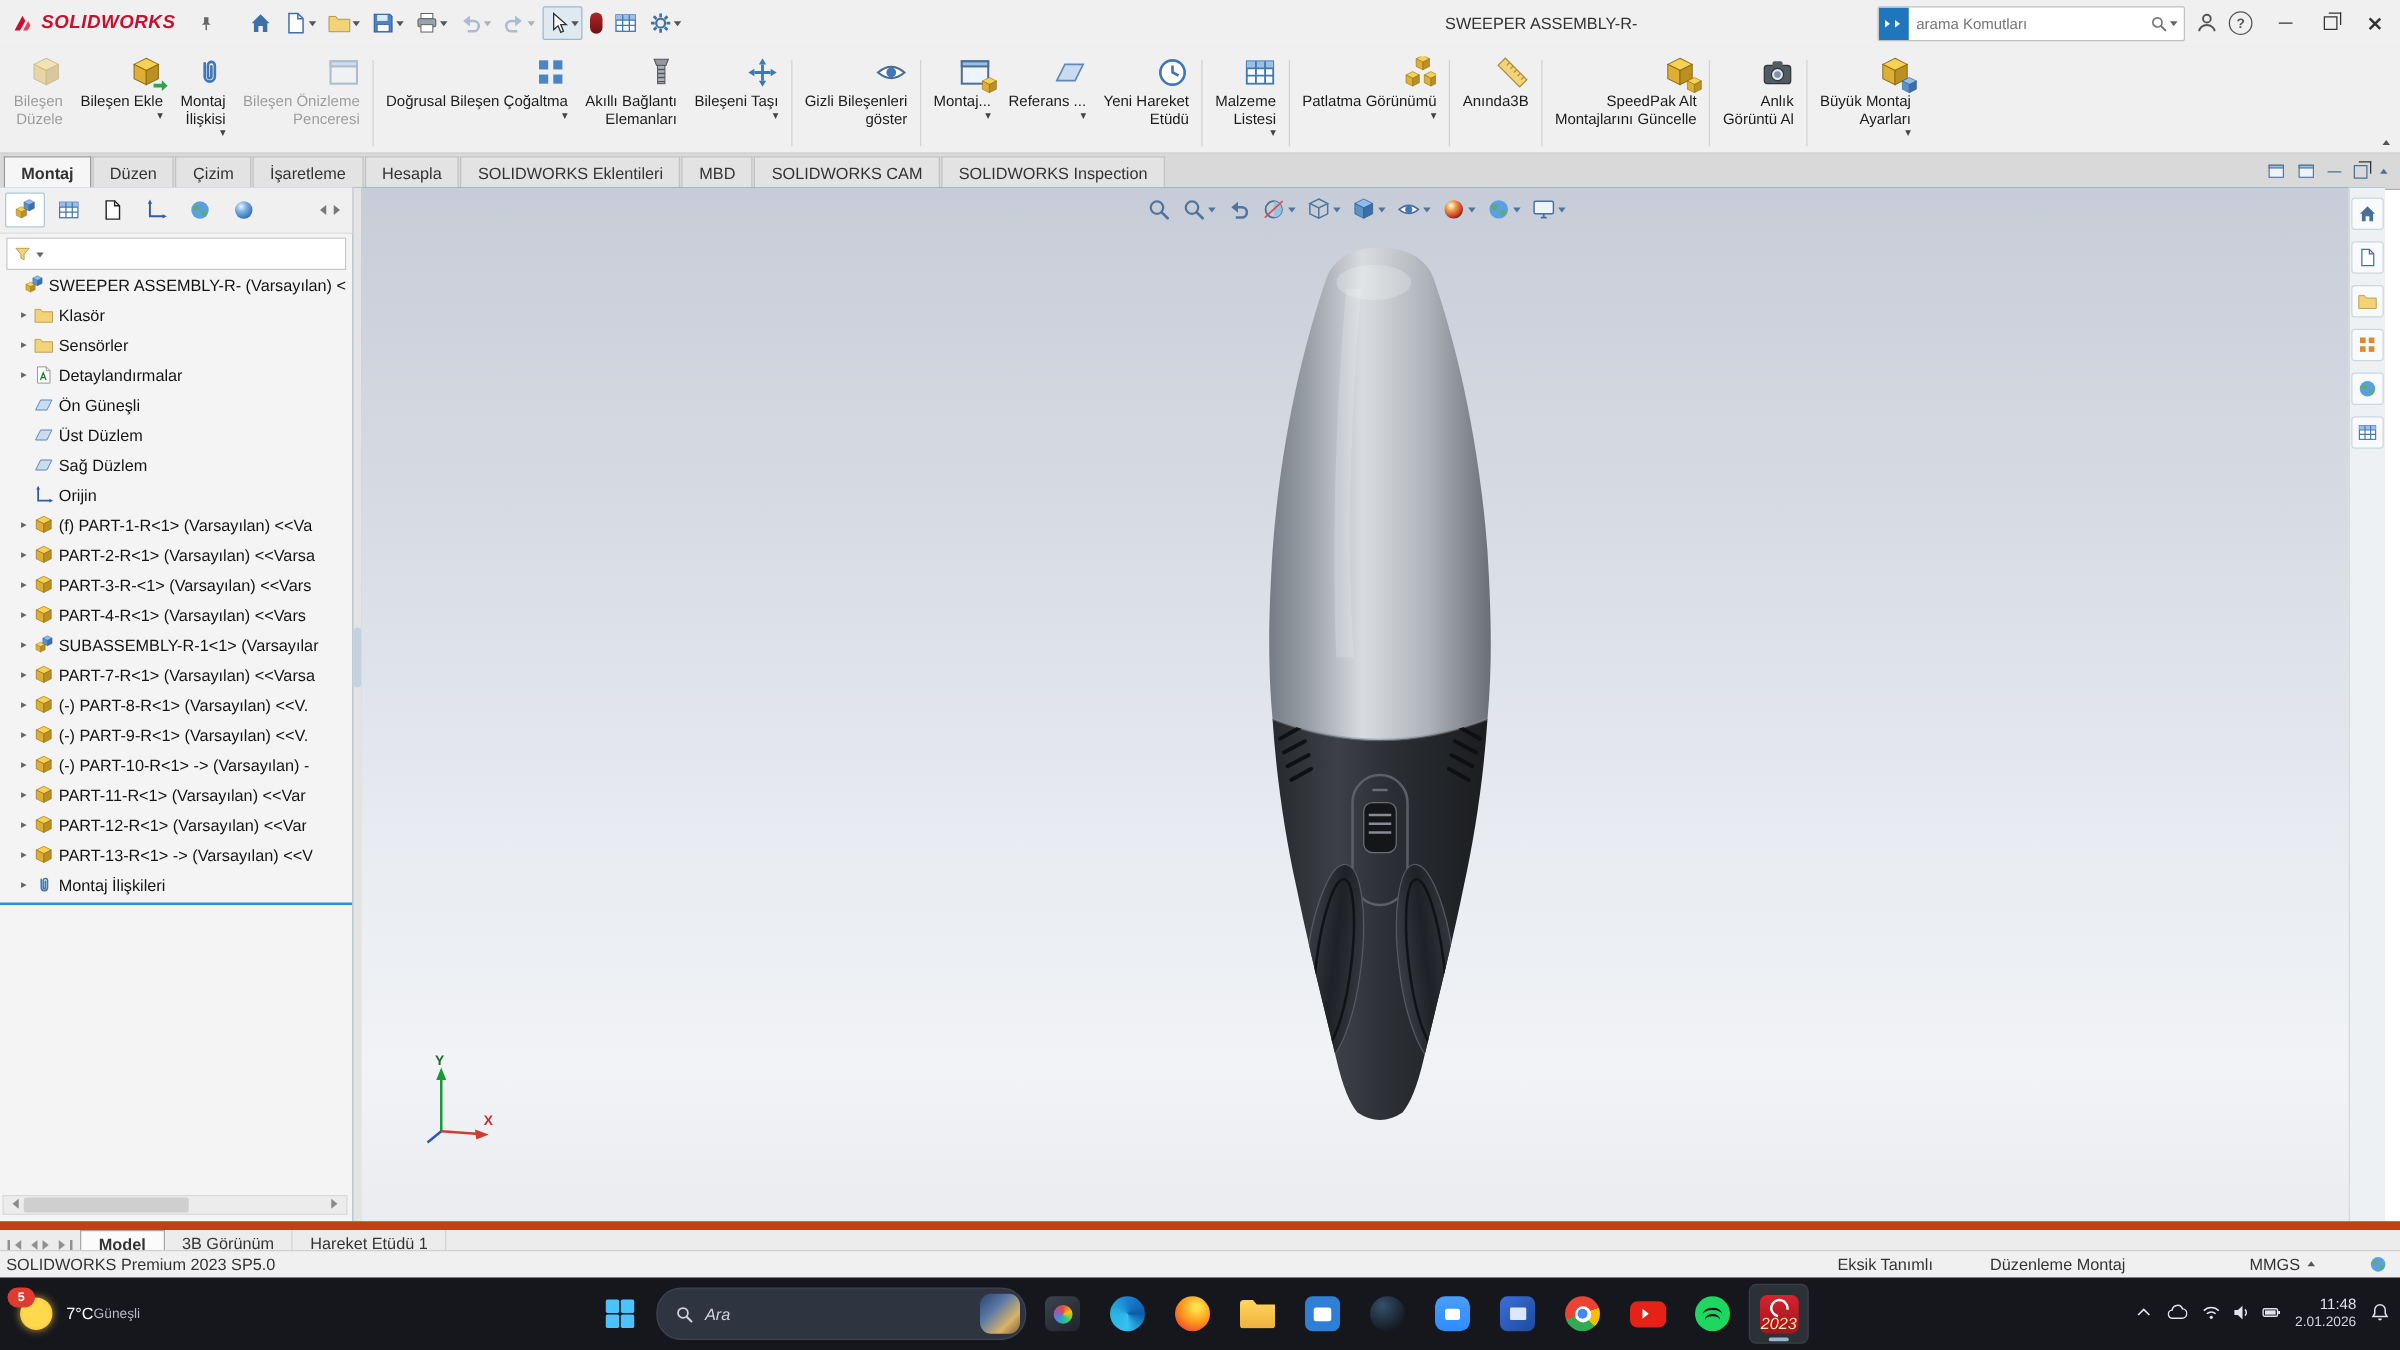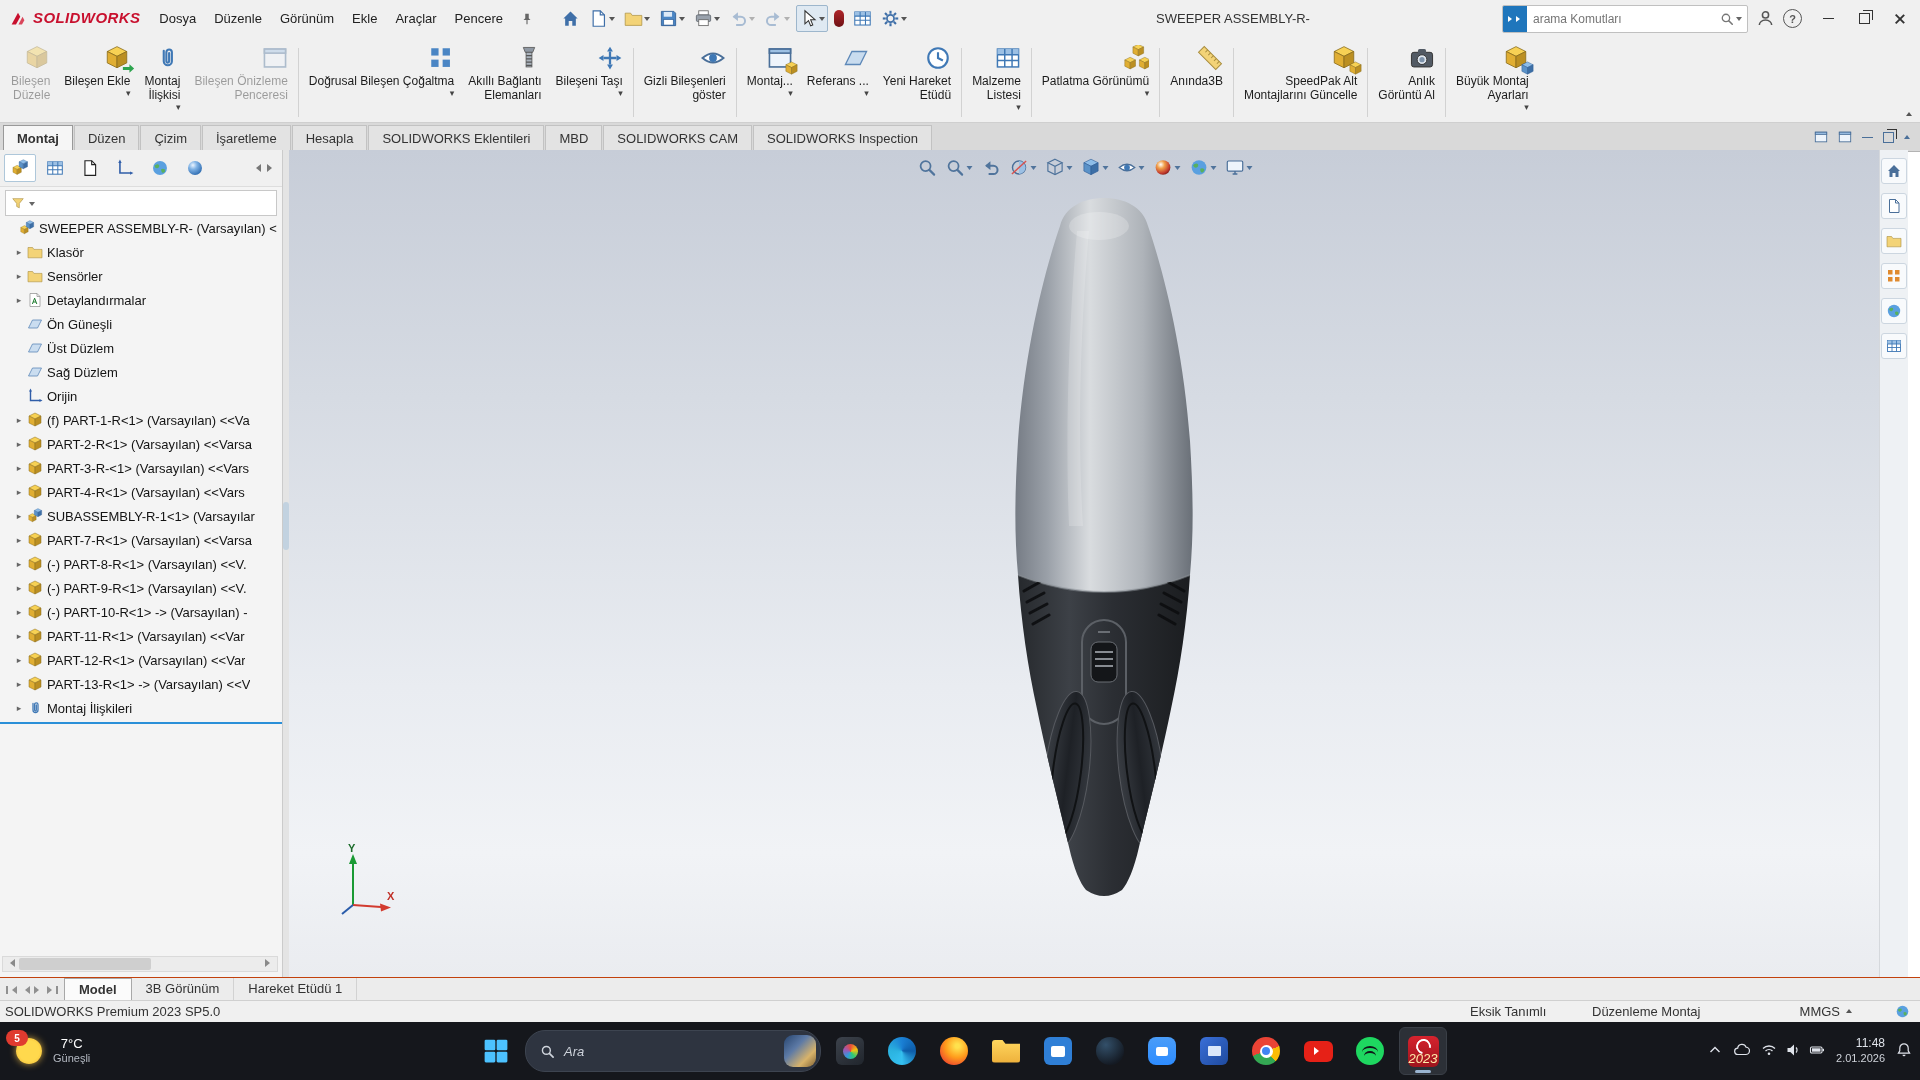--- a/index.html
+++ b/index.html
@@ -108,21 +108,21 @@
   .triad{position:absolute;left:44px;bottom:60px;}
   .triad text{font-family:"Liberation Sans",sans-serif;font-weight:bold;}
 
   .taskpane-strip{position:absolute;right:0;top:0;width:28px;height:100%;background:#eef1f4;
                   border-left:1px solid #d5d8dc;display:flex;flex-direction:column;align-items:center;padding-top:8px;gap:9px;}
   .tp-btn{width:24px;height:24px;background:#f8fafc;border:1px solid #ccd6e0;border-radius:3px;
           display:flex;align-items:center;justify-content:center;color:#4a6f99;}
   .tp-btn svg{width:16px;height:16px;}
 
   
-  .doc-tabs{position:absolute;top:977px;left:0;right:0;height:23px;background:#ececec;border-top:1px solid #c2410c;
+  .doc-tabs{position:absolute;top:977px;left:0;right:0;height:23px;background:#ececec;border-top:7px solid #c2410c;
             display:flex;align-items:stretch;}
   .dt-nav{display:flex;align-items:center;gap:4px;padding:0 6px;color:#909090;}
   .dt-bar{width:2px;height:8px;background:currentColor;}
   .dt-tab{padding:0 14px;line-height:22px;font-size:13px;color:#333;border-right:1px solid #d2d2d2;}
   .dt-tab.active{background:#fbfbfb;font-weight:bold;border:1px solid #a8a8a8;border-bottom:none;}
 
   
   .statusbar{position:absolute;top:1000px;left:0;right:0;height:22px;background:#f0f0f0;border-top:1px solid #d0d0d0;font-size:13px;color:#333;}
   .sb-left{position:absolute;left:5px;line-height:21px;}
   .sb-define{position:absolute;left:1470px;line-height:21px;}
@@ -132,21 +132,21 @@
   .sb-ic{position:absolute;right:10px;top:3px;color:#4a6f99;}
 
   
   .taskbar{position:absolute;top:1022px;left:0;right:0;height:58px;background:#15171c;color:#e8eaee;}
   .tb-weather{position:absolute;left:14px;top:0;height:100%;display:flex;align-items:center;gap:9px;}
   .weather-icon{position:relative;width:30px;height:30px;}
   .sun{display:block;width:26px;height:26px;border-radius:50%;margin:2px;
        background:radial-gradient(circle at 50% 50%,#ffd94d 55%,#f0b32e 100%);box-shadow:0 0 7px rgba(240,190,70,.8);}
   .badge{position:absolute;top:-6px;left:-8px;min-width:16px;height:16px;border-radius:8px;background:#e03b2f;color:#fff;
          font-size:10px;font-weight:bold;display:flex;align-items:center;justify-content:center;padding:0 3px;}
-  .weather-text{display:flex;flex-direction:column;line-height:14px;align-items:center;}
+  .weather-text{display:flex;line-height:14px;align-items:center;}
   .weather-temp{font-size:13px;color:#fff;}
   .weather-cond{font-size:11px;color:#b4b9c2;}
   .tb-center{position:absolute;left:50%;top:0;transform:translateX(-50%);height:100%;display:flex;align-items:center;gap:6px;font-style:italic;}
   .tb-app{width:46px;height:46px;border-radius:6px;display:flex;align-items:center;justify-content:center;position:relative;}
   .tb-app.active{background:#2c3037;border:1px solid #3a3f47;}
   .tb-app.active::after{content:"";position:absolute;bottom:1px;left:15px;width:16px;height:3px;border-radius:2px;background:#9ab4d0;}
   .search-pill{width:276px;height:40px;background:#2e3440;border:1px solid #3d4450;border-radius:20px;
                display:flex;align-items:center;gap:9px;padding:0 4px 0 14px;color:#cfd4dc;}
   .search-pill svg{width:15px;height:15px;}
   .sp-label{font-size:13px;}
@@ -412,28 +412,20 @@
 <div class="app">
 
   <div class="titlebar">
     <div class="logo">
       <svg class="ic" width="20" height="20" viewBox="0 0 22 22">
         <path d="M4 17 L11 4 L13.5 8.5 L8.8 17 Z" fill="#c8102e"></path>
         <path d="M11.5 17 L16 8.5 L18 12.5 L15.4 17 Z" fill="#d9455a"></path>
       </svg>
       <span class="logo-text">SOLIDWORKS</span>
     </div>
-    <div class="menubar">
-      <span class="menu-item">Dosya</span>
-      <span class="menu-item">Düzenle</span>
-      <span class="menu-item">Görünüm</span>
-      <span class="menu-item">Ekle</span>
-      <span class="menu-item">Araçlar</span>
-      <span class="menu-item">Pencere</span>
-    </div>
     <span class="pin-btn">
       <svg class="ic" width="14" height="14">
           <use href="#sym-pin"></use>
         </svg>
     </span>
     <div class="qat">
       <span class="qat-btn">
           <svg class="ic">
             <use href="#sym-house"></use>
           </svg>

